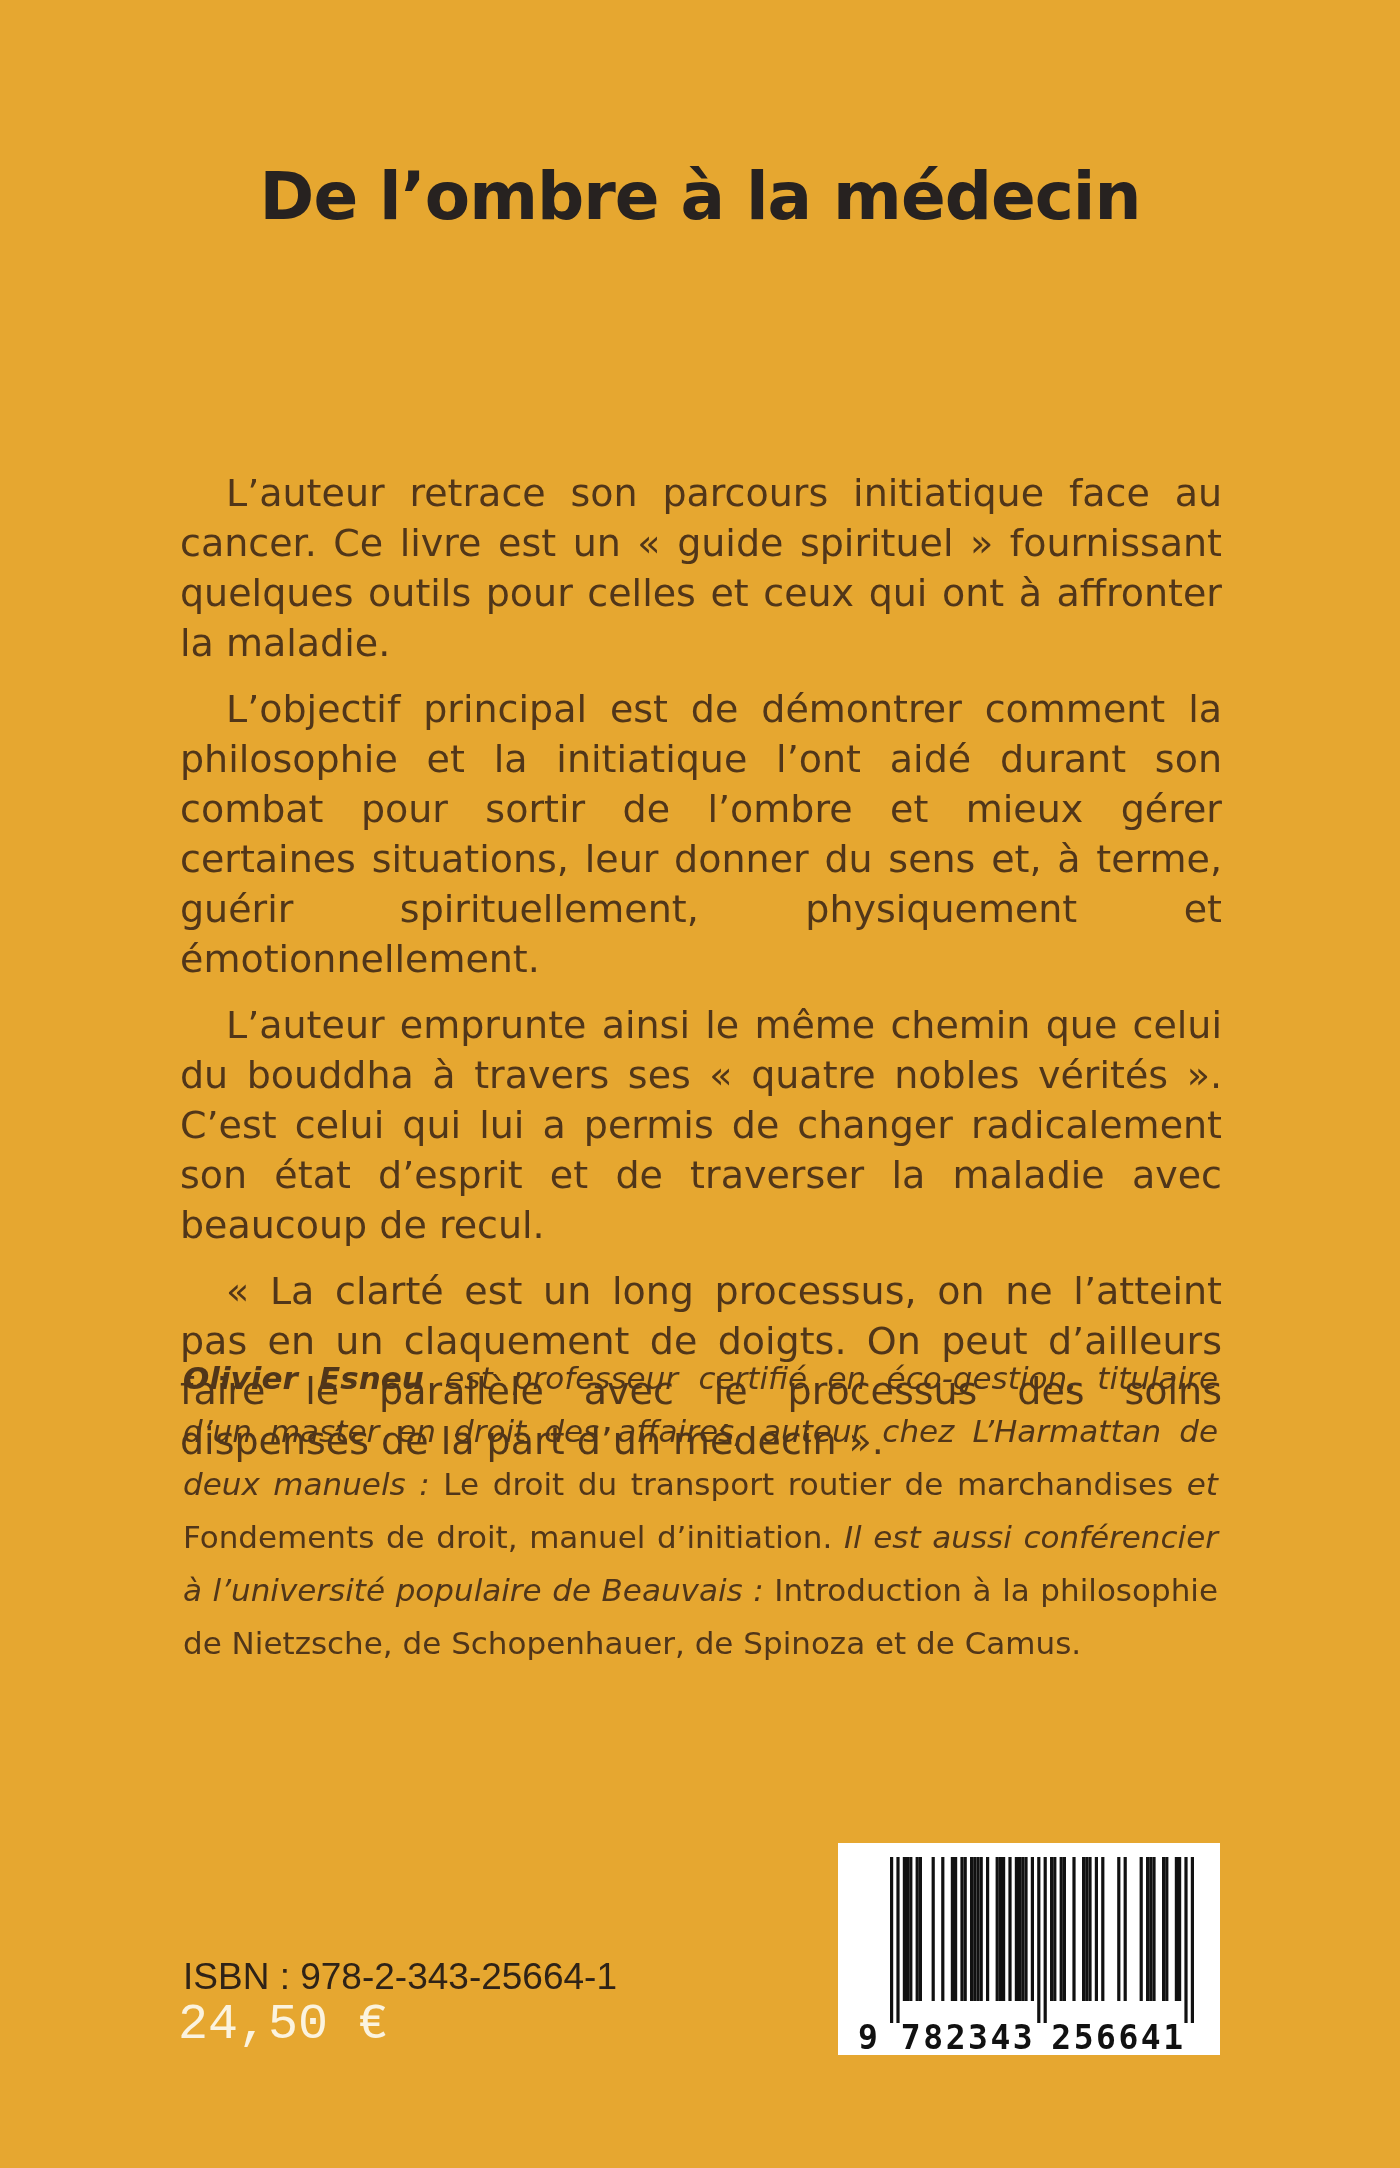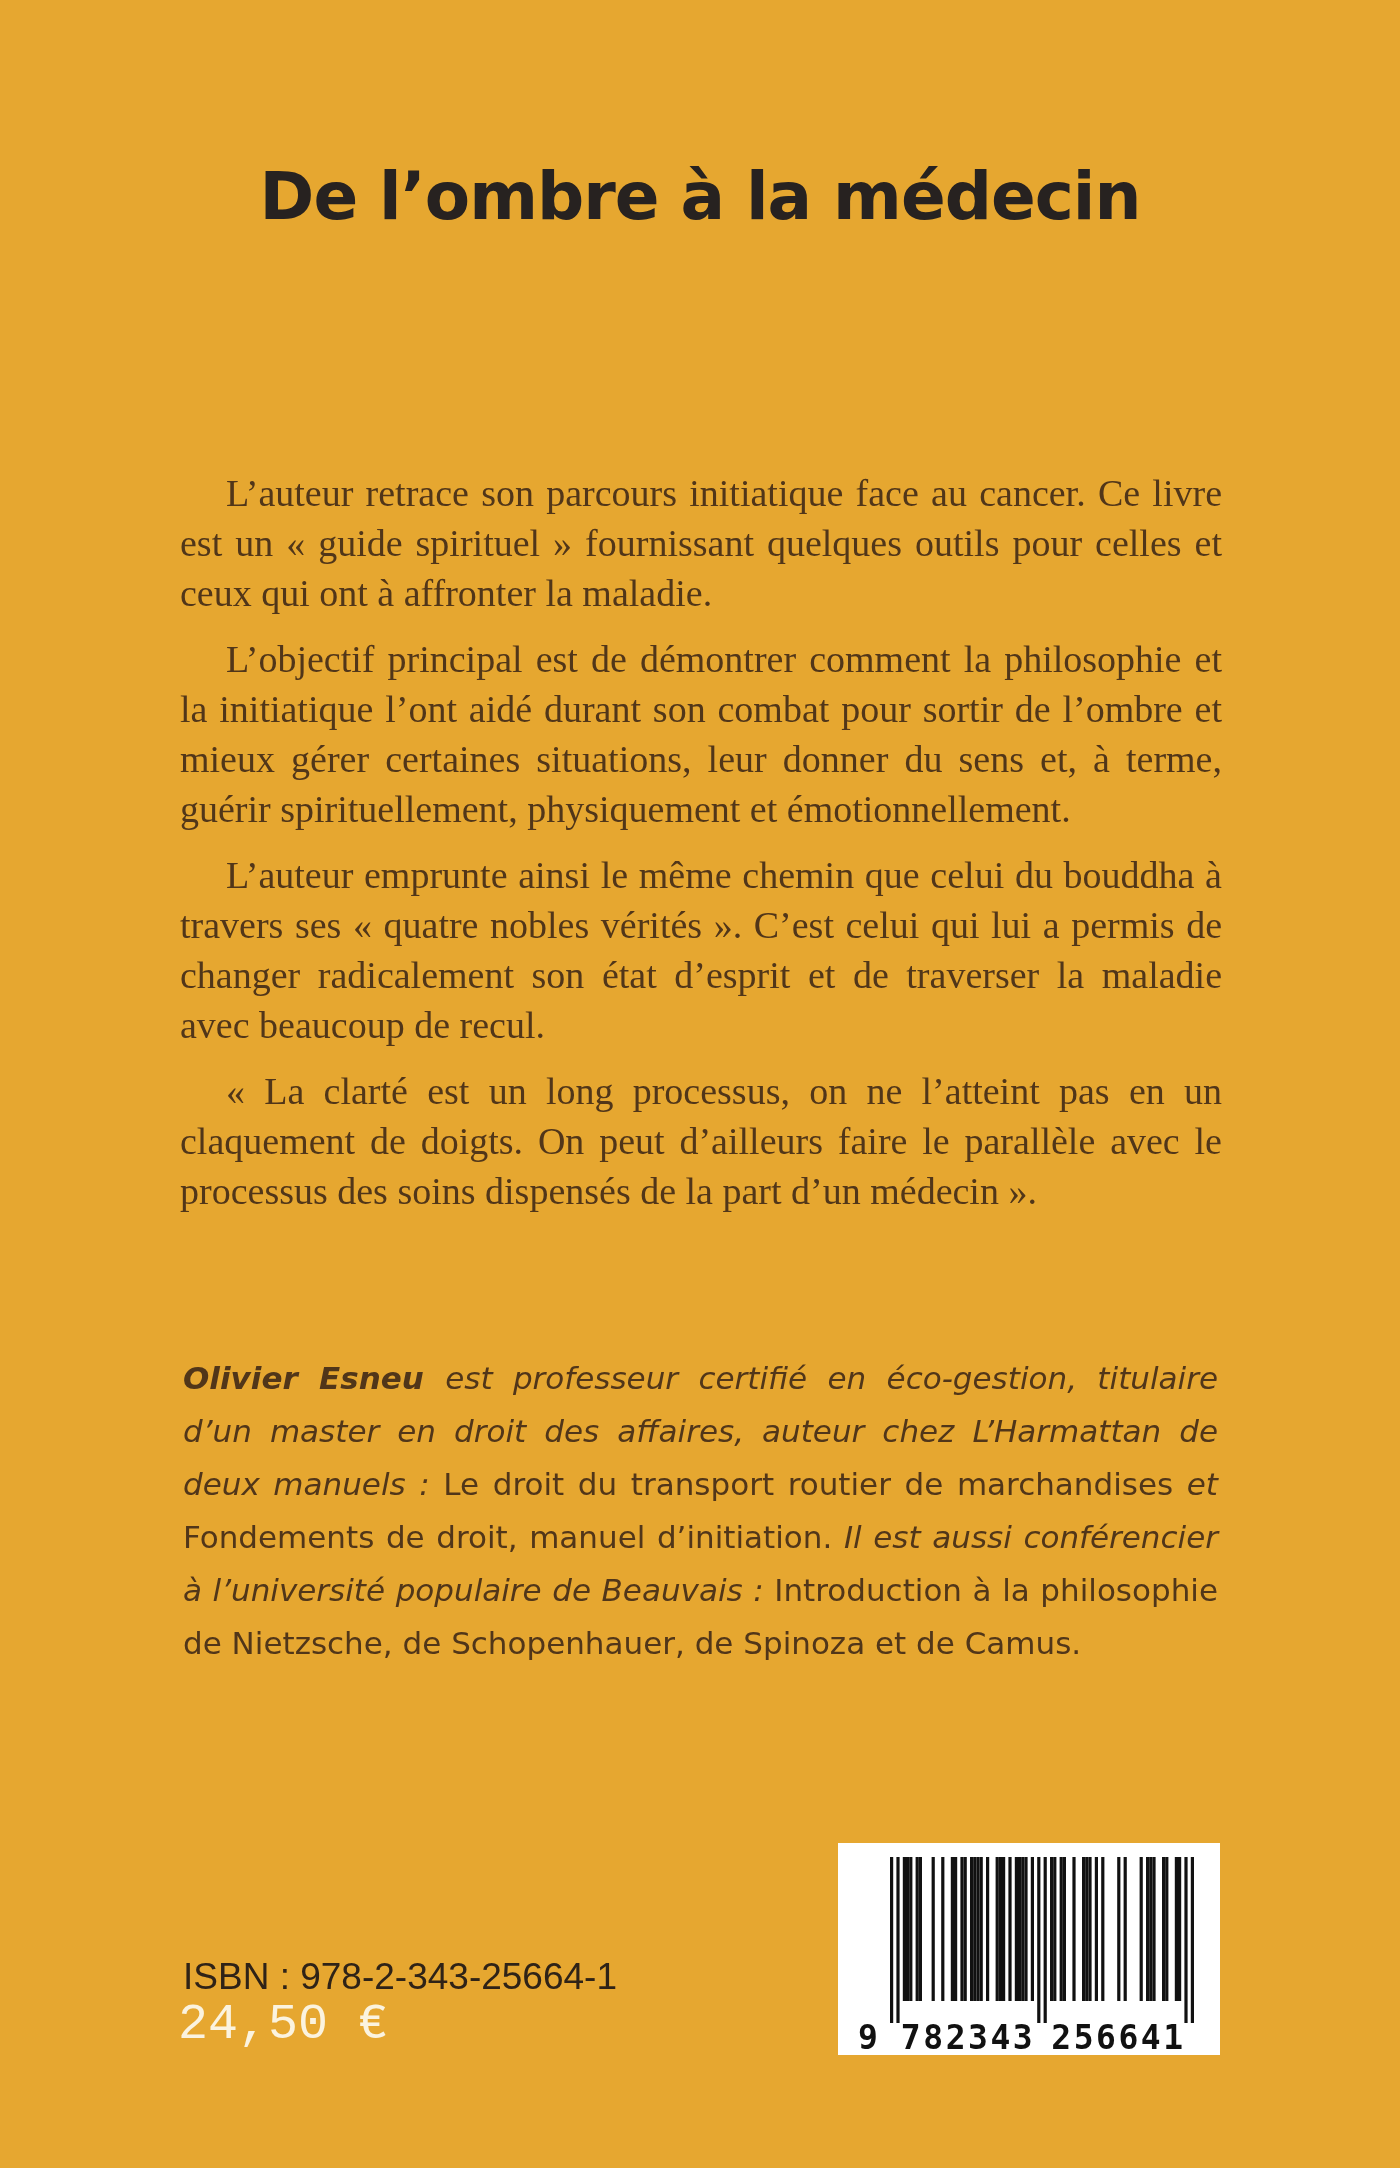--- a/index.html
+++ b/index.html
@@ -32,21 +32,20 @@
     top: 468px;
     width: 1042px;
     font-size: 38px;
     line-height: 50px;
     color: var(--text-color, #513619);
     text-align: justify;
   }
   .synopsis p {
     margin: 0 0 16px 0;
     text-indent: 46px;
-    font-family: Liberation Serif, serif;
   }
   .bio {
     position: absolute;
     left: 183px;
     top: 1352px;
     width: 1035px;
     font-size: 31px;
     line-height: 53px;
     color: var(--text-color, #513619);
     text-align: justify;

